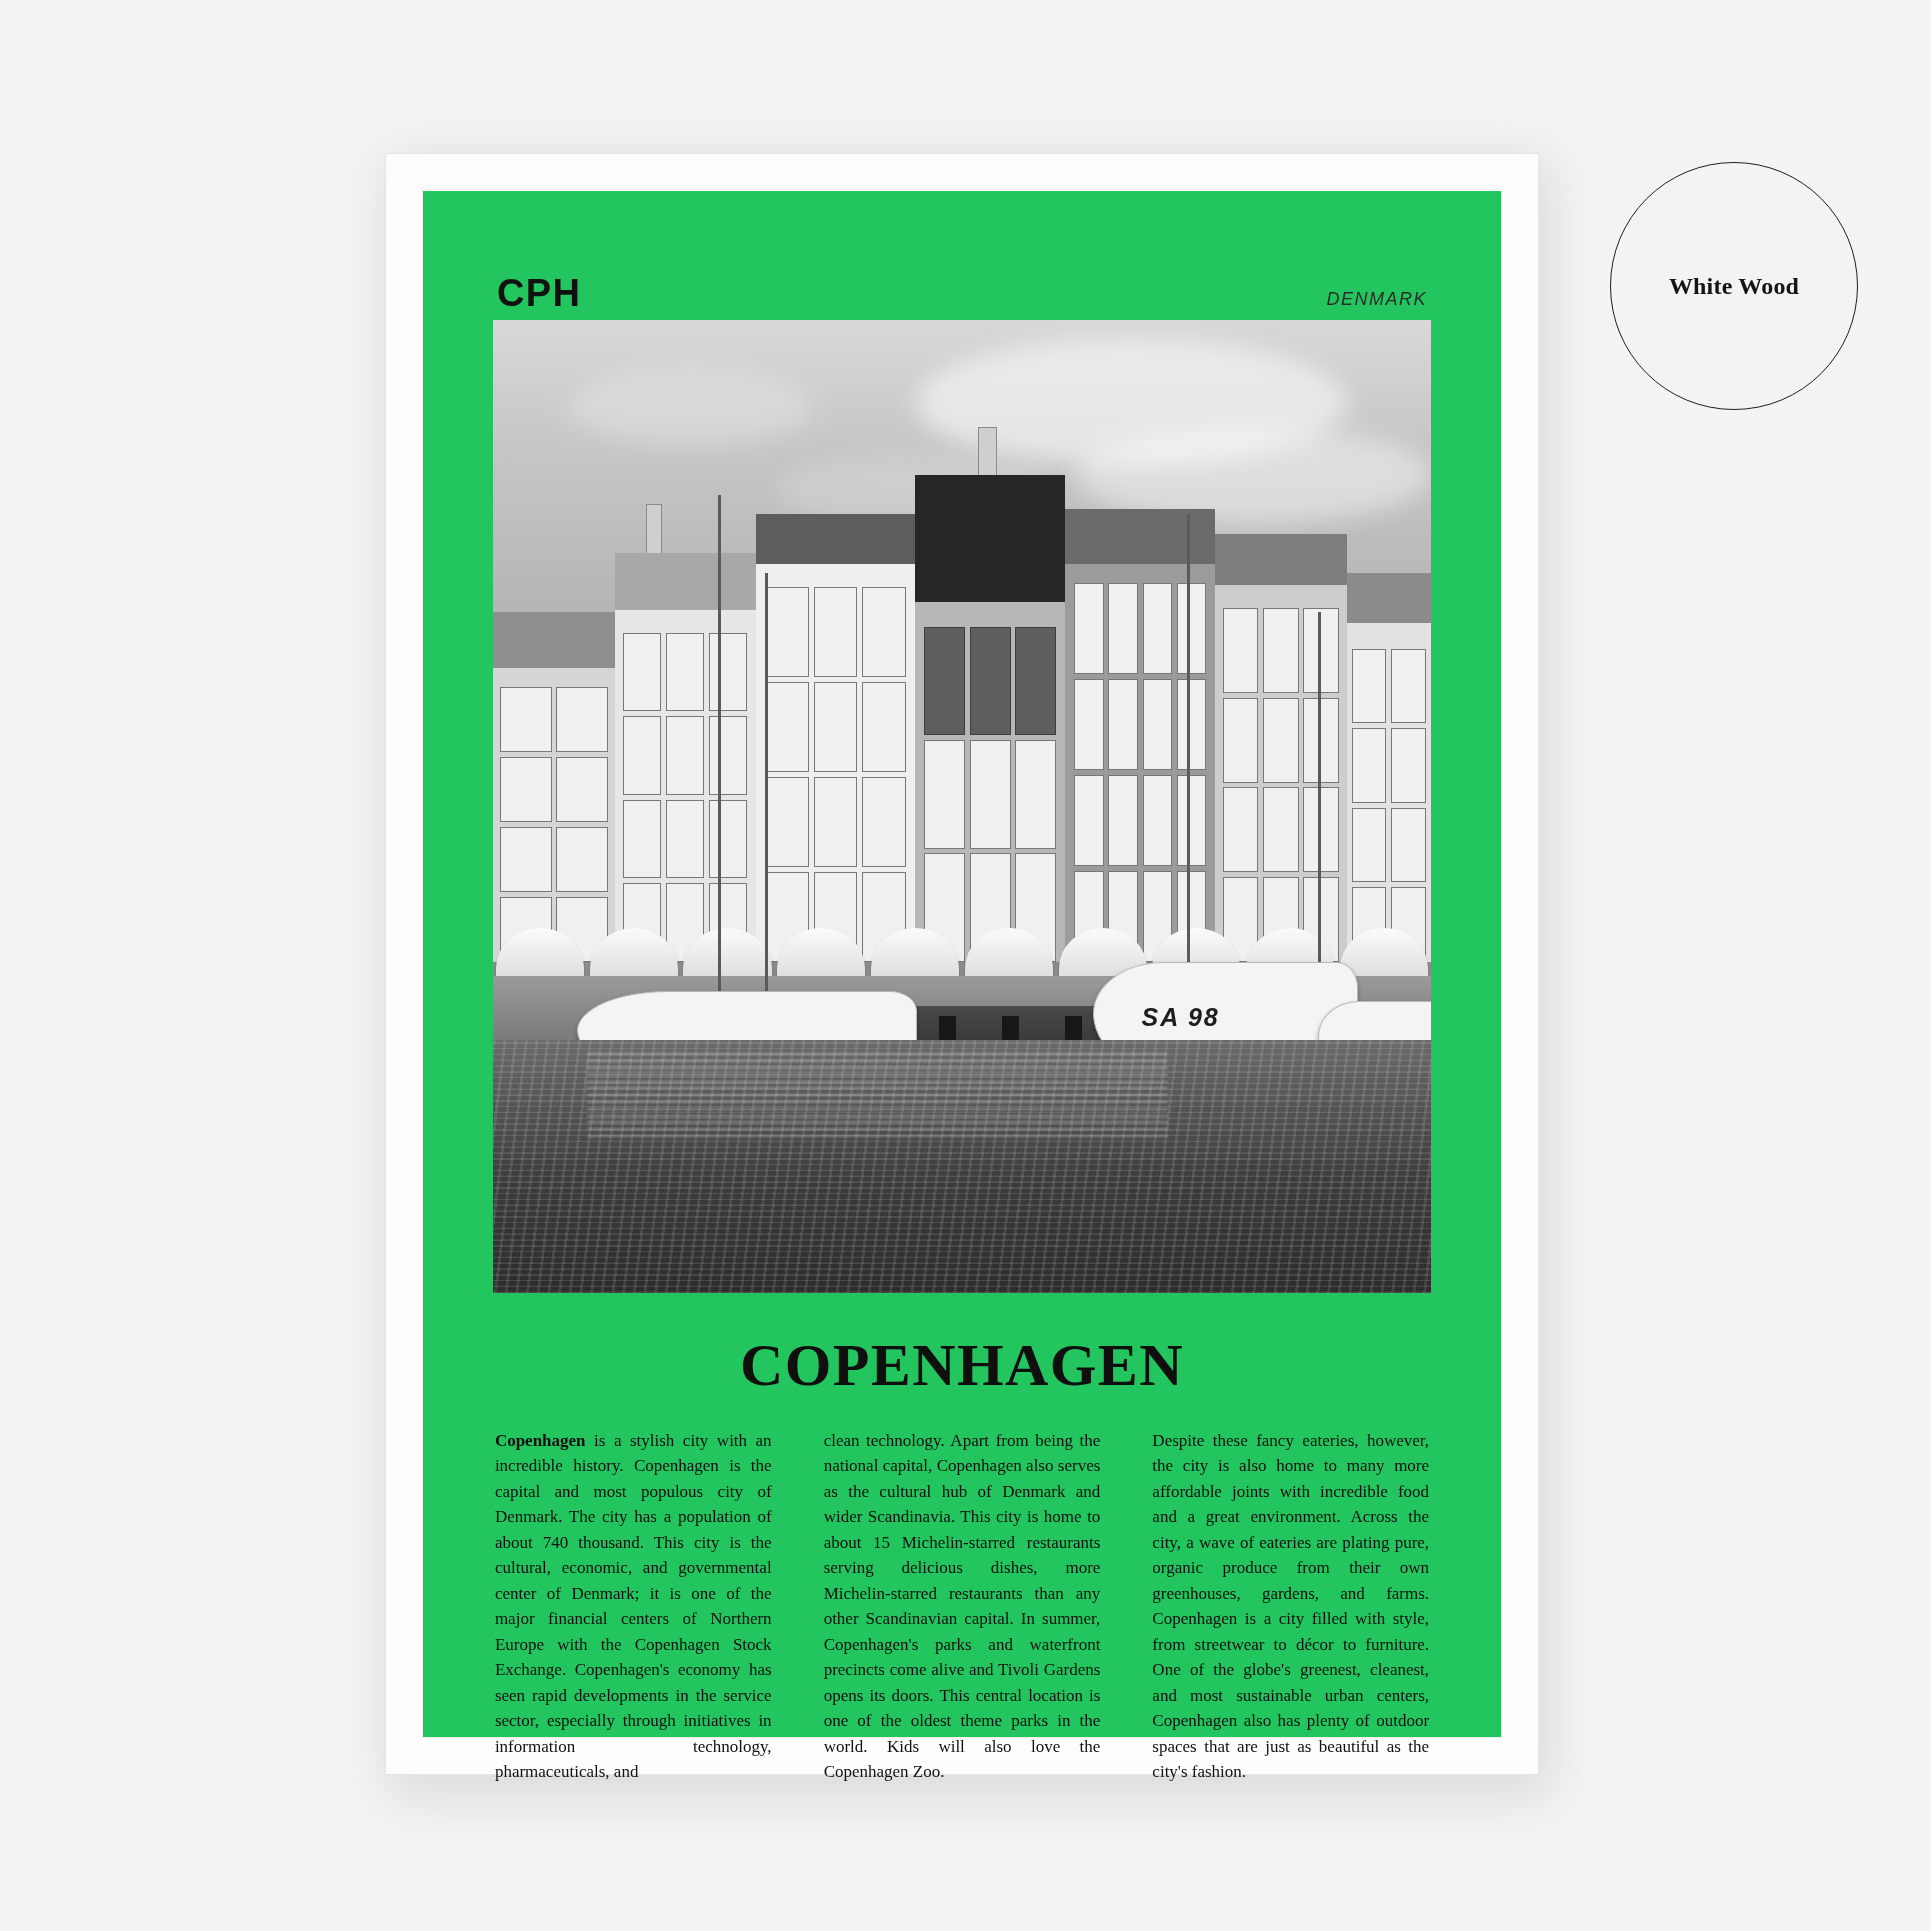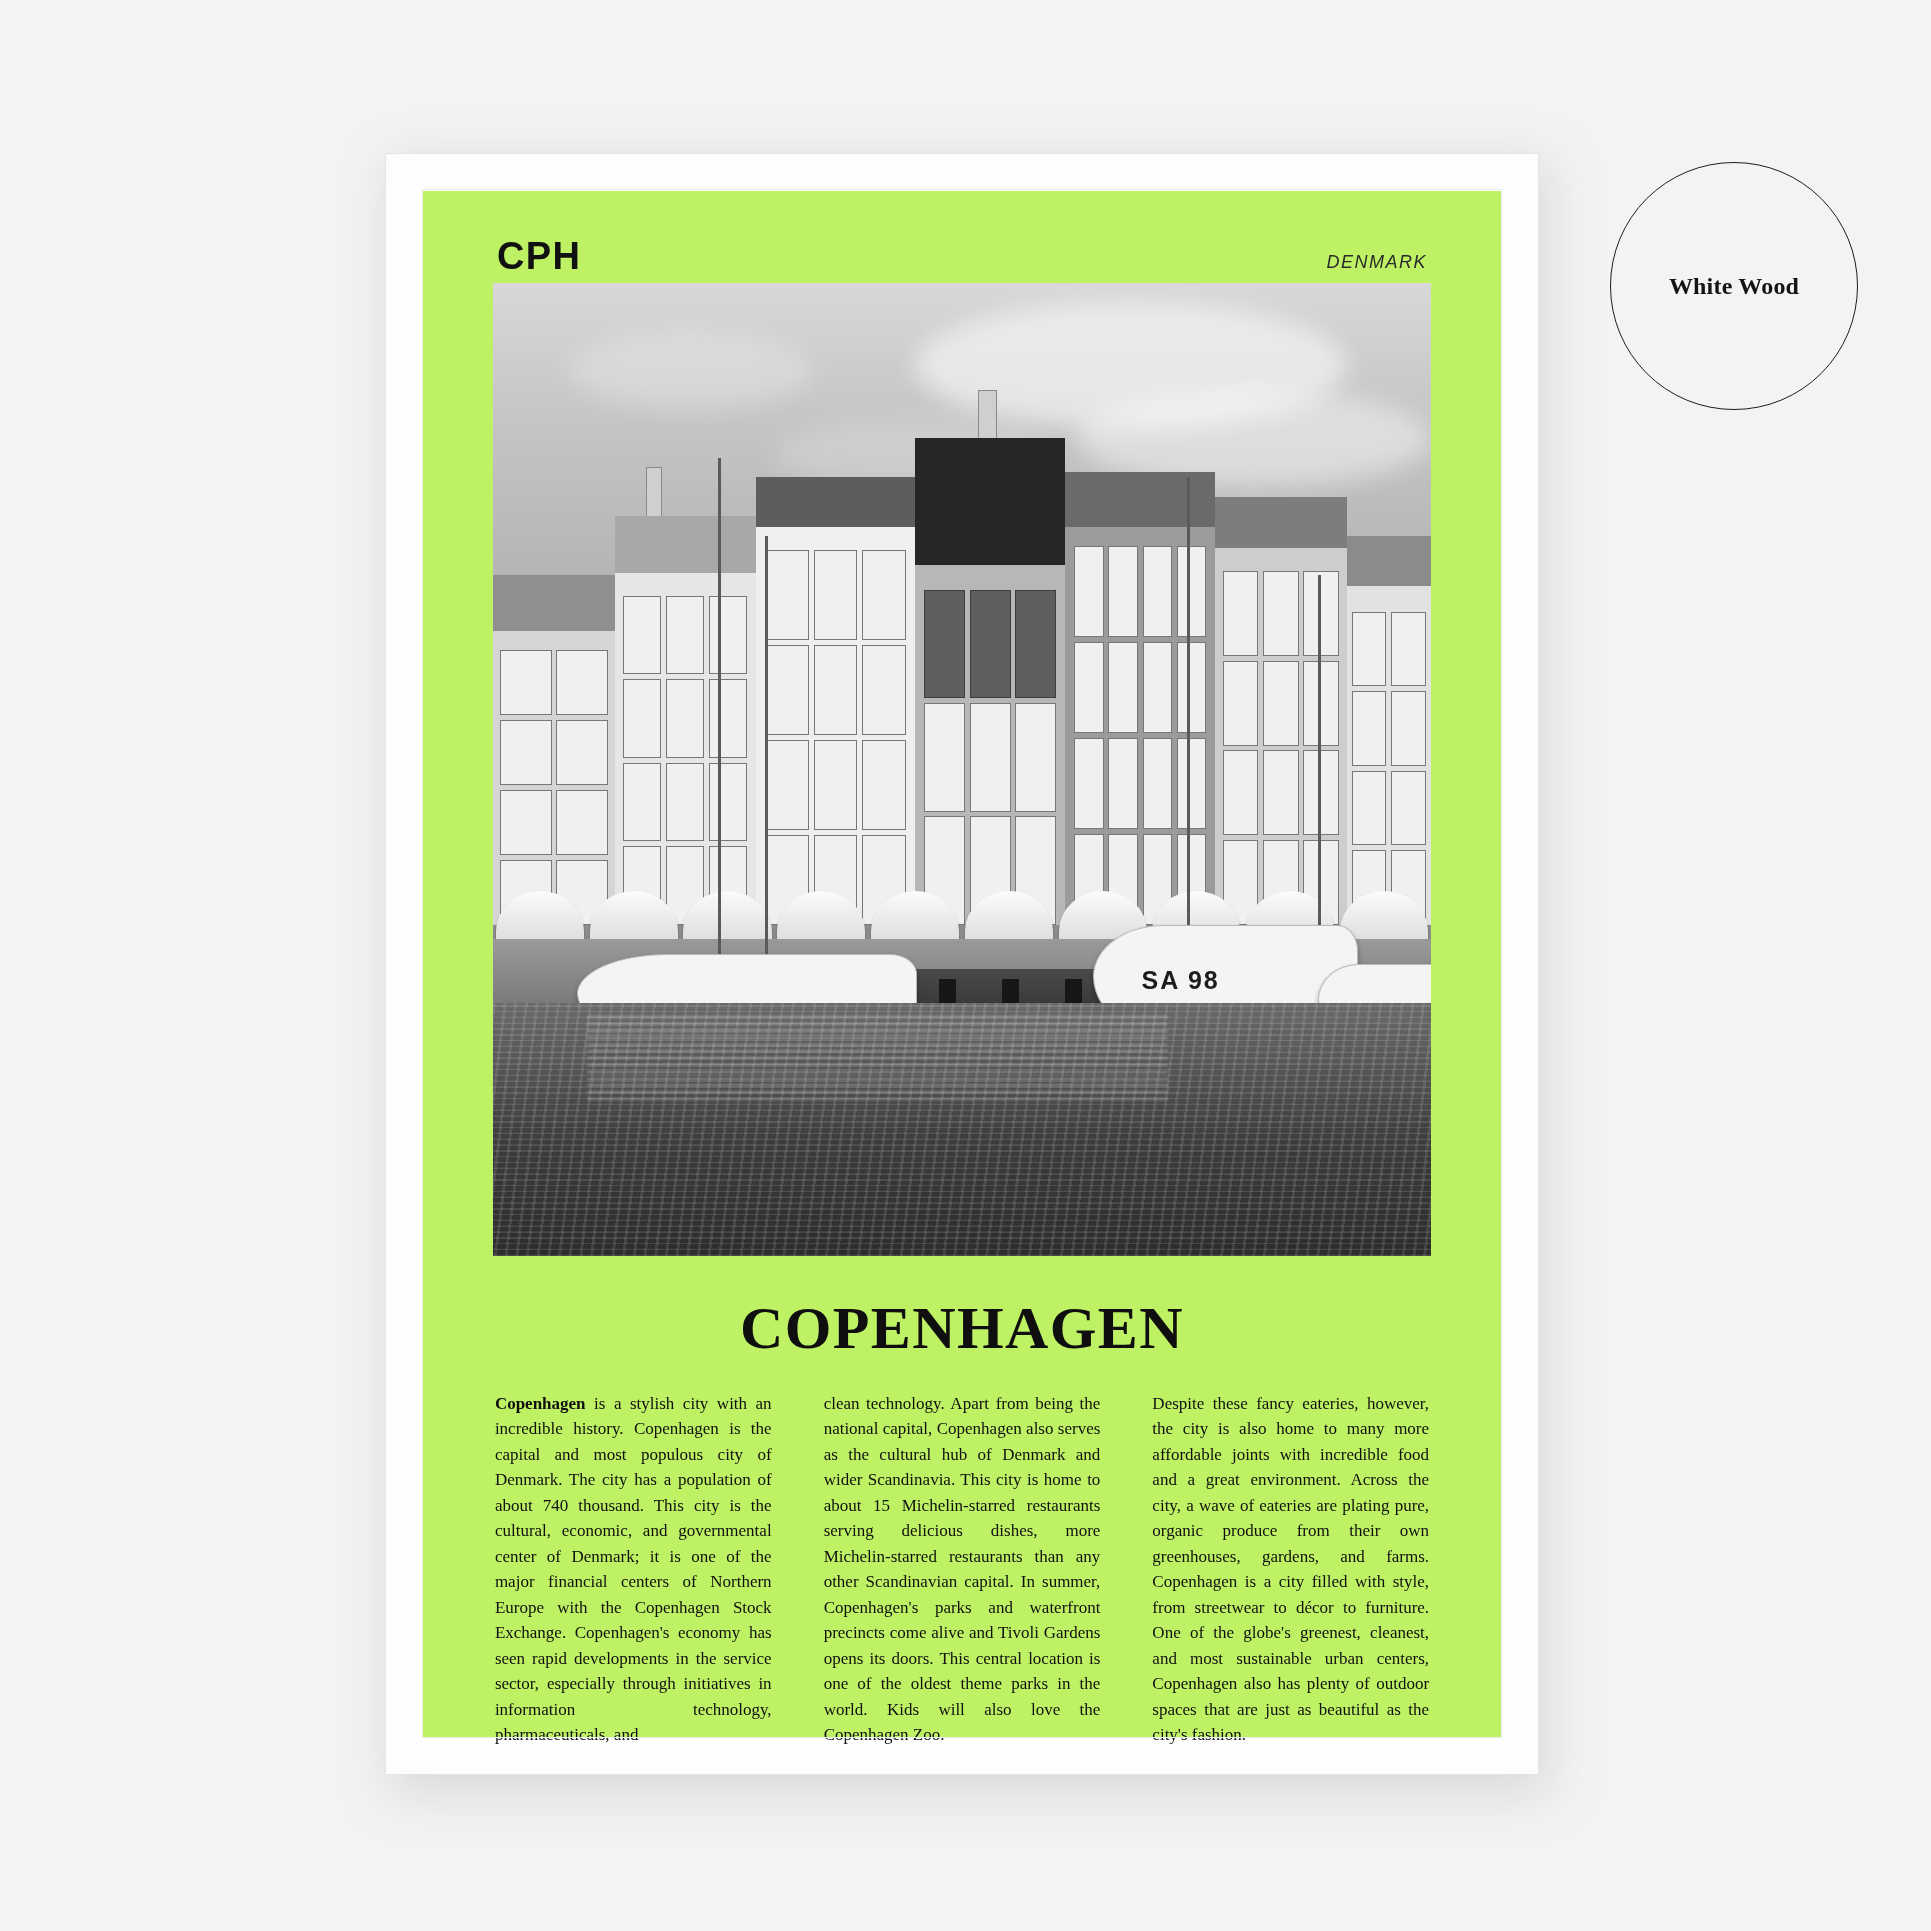--- a/index.html
+++ b/index.html
@@ -72,23 +72,23 @@
     height: 1549px;
     box-sizing: border-box;
     border: 1px solid #ececec;
     pointer-events: none;
   }
 
   .mat {
     position: relative;
     width: 100%;
     height: 100%;
-    background: #bef264;
+    background: #22c55e;
     box-sizing: border-box;
-    padding: 46px 70px 75px 70px;
+    padding: 83px 70px 75px 70px;
   }
 
   
   .poster-header {
     display: flex;
     align-items: flex-end;
     justify-content: space-between;
     padding: 0 3.9px 7.7px 3.9px;
   }
   .poster-code {
@@ -110,20 +110,21 @@
   }
 
   
   .photo {
     position: relative;
     width: 100%;
     height: 973px;
     overflow: hidden;
     background: #8d8d8d;
     filter: grayscale(100%);
+    font-style: italic;
   }
   .sky {
     position: absolute; left: 0; top: 0; right: 0; height: 33%;
     background: linear-gradient(180deg, #d8d8d8 0%, #c4c4c4 45%, #b2b2b2 100%);
   }
   .cloud {
     position: absolute;
     background: rgba(255,255,255,0.55);
     border-radius: 50%;
     filter: blur(11.6px);

